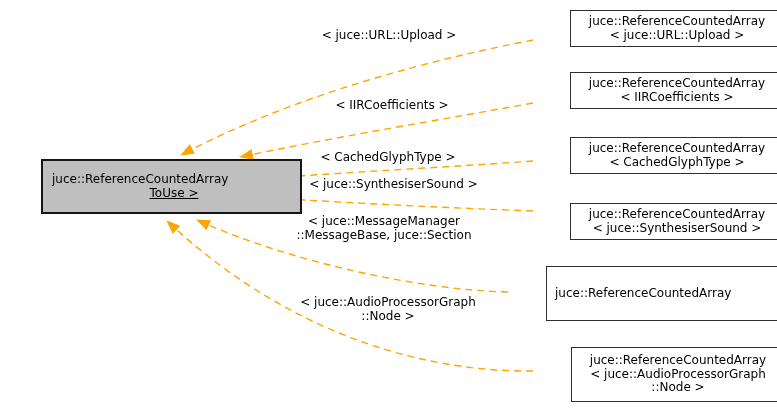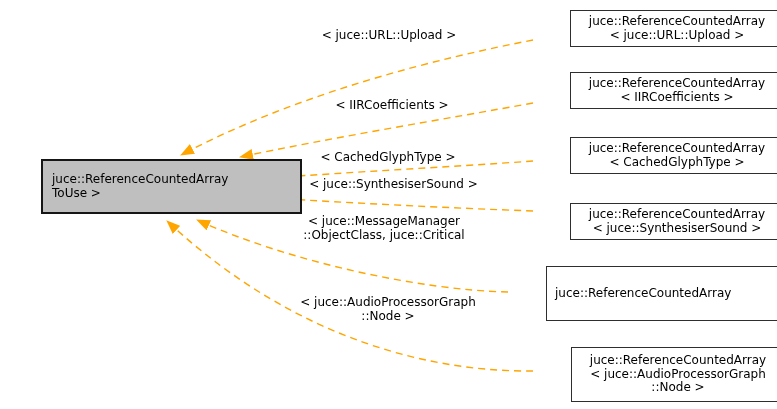--- a/index.html
+++ b/index.html
@@ -32,21 +32,21 @@
     text-align:center;
     padding:2px 16px;
     margin-left:38px;
   }
   .node.central{
     background:var(--central-fill);
     border:2px solid var(--central-border);
     text-align:left;
     padding-left:9px;padding-right:4px;
   }
-  .node.central .line-center{text-align:left;}
+  .node.central .line-center{text-align:center;text-decoration:underline;}
   .node.left-justified{text-align:left;padding-left:8px;}
   .elabel{
     position:absolute;
     text-align:center;
     line-height:13.5px;
     white-space:nowrap;
   }
   .eline{display:block;}
 </style>
 </head>
@@ -116,21 +116,21 @@
   <div class="elabel" style="left:308px;top:151px;width:160px;">
     <span class="eline">&lt; CachedGlyphType &gt;</span>
   </div>
 
   <div class="elabel" style="left:296px;top:178px;width:195px;">
     <span class="eline">&lt; juce::SynthesiserSound &gt;</span>
   </div>
 
   <div class="elabel" style="left:288px;top:215px;width:192px;">
     <span class="eline">&lt; juce::MessageManager</span>
-    <span class="eline">::ObjectClass, juce::Critical</span>
+    <span class="eline">::MessageBase, juce::Section</span>
   </div>
 
   <div class="elabel" style="left:292px;top:296px;width:192px;">
     <span class="eline">&lt; juce::AudioProcessorGraph</span>
     <span class="eline">::Node &gt;</span>
   </div>
 
 </div>
 
 </body></html>

